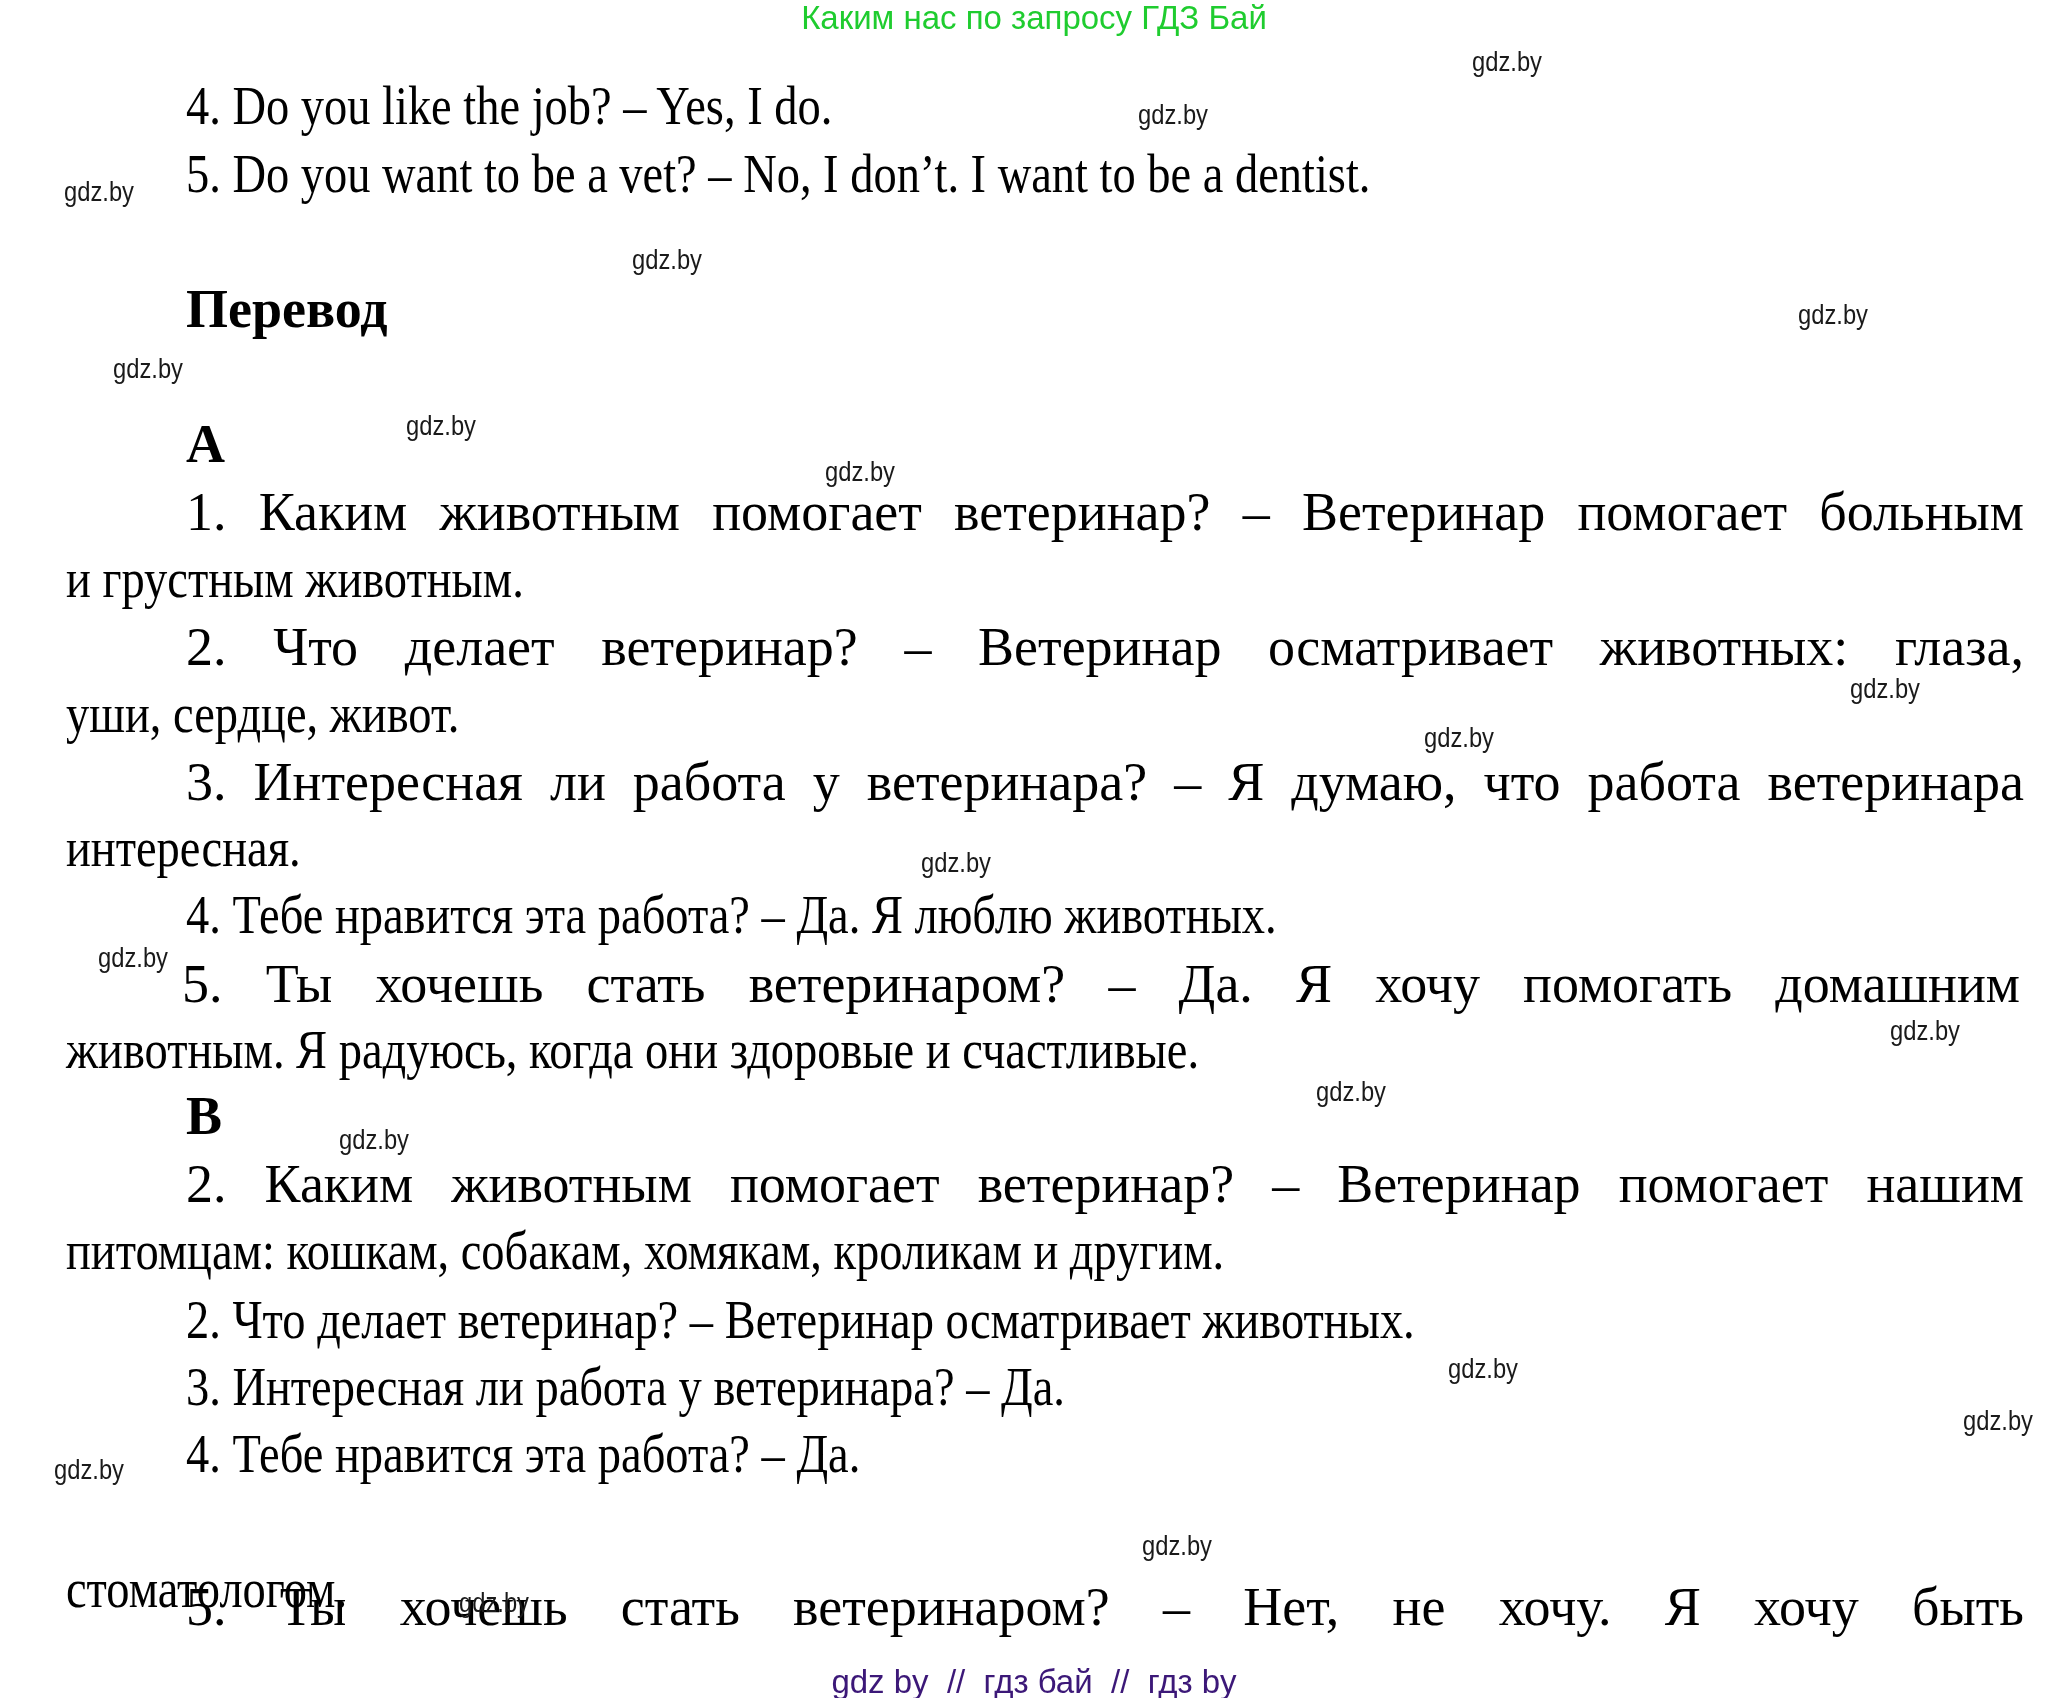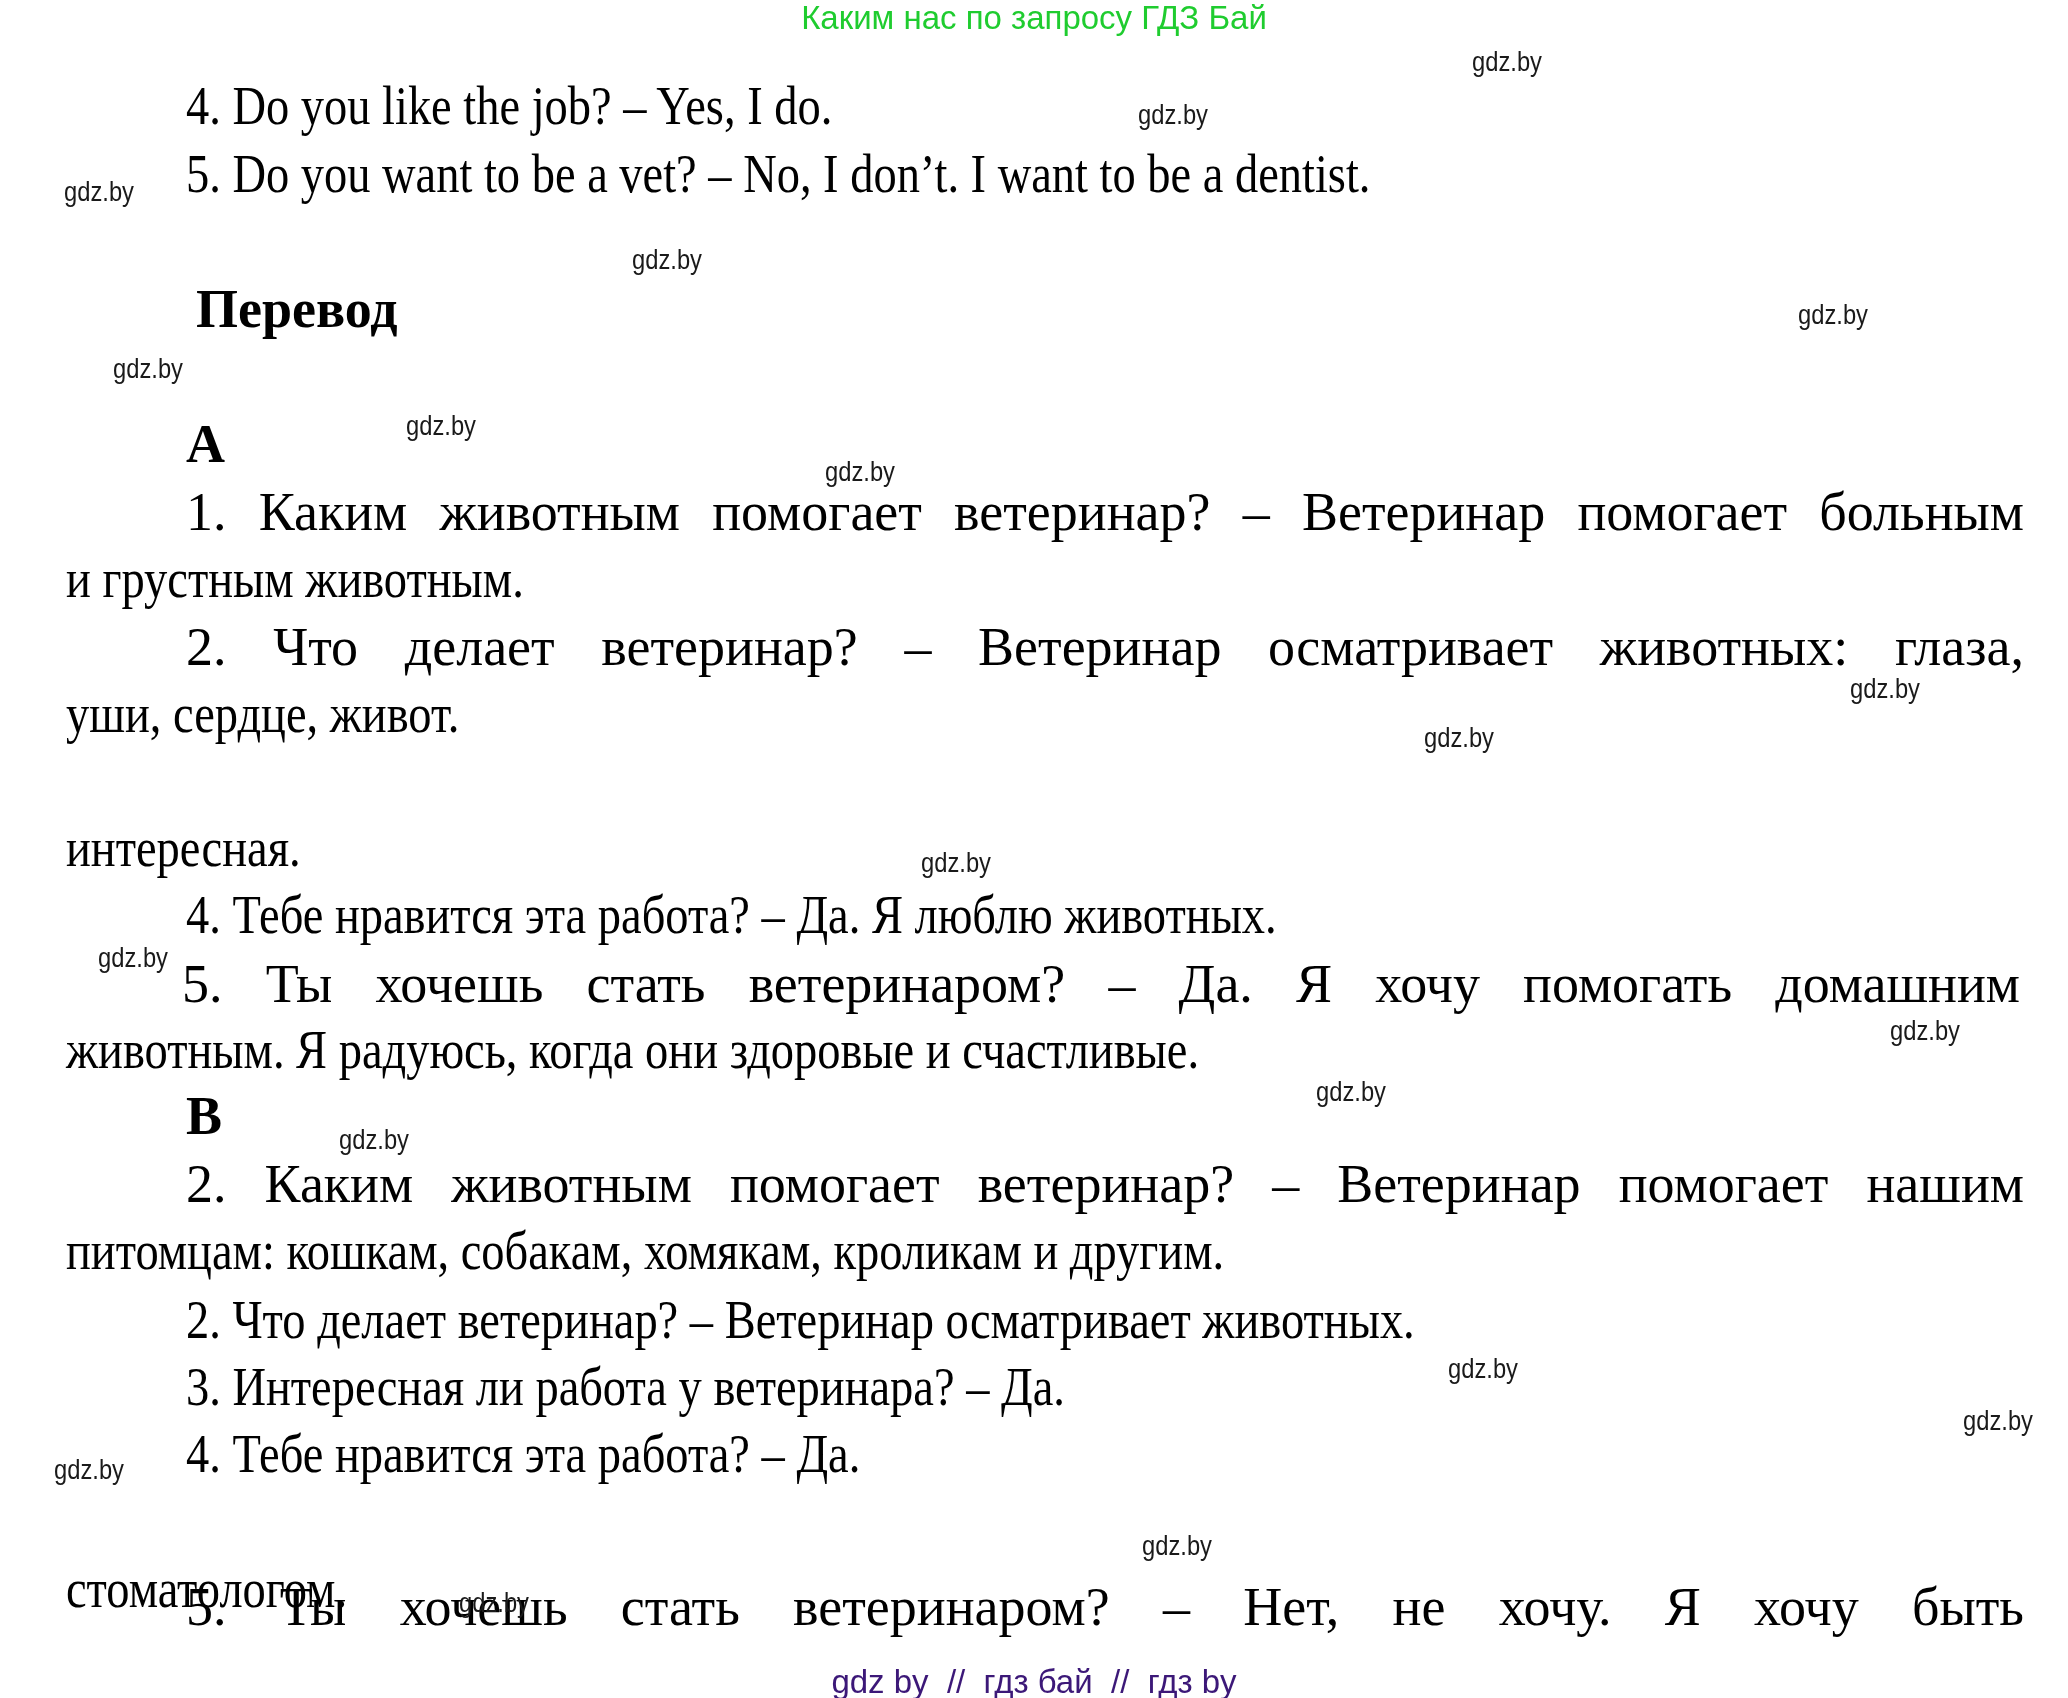--- a/index.html
+++ b/index.html
@@ -37,30 +37,31 @@
 </head>
 <body>
 
 <div class="page">
 
   <div class="header-banner">Каким нас по запросу ГДЗ Бай</div>
 
   <div class="line" style="left: 186px; top: 73px; transform: scaleX(0.86);">4. Do you like the job? – Yes, I do.</div>
   <div class="line" style="left: 186px; top: 141px; transform: scaleX(0.86);">5. Do you want to be a vet? – No, I don’t. I want to be a dentist.</div>
 
-  <div class="heading" style="left:196px; top:276px;text-align:center;">Перевод</div>
+  <div class="heading" style="left:186px; top:276px;text-align:center;">Перевод</div>
 
   <div class="heading" style="left:186px; top:411px;">A</div>
 
   <div class="line just" style="left:186px; top:479px; width:1838px;">1. Каким животным помогает ветеринар? – Ветеринар помогает больным</div>
   <div class="line" style="left: 66px; top: 546px; transform: scaleX(0.86);">и грустным животным.</div>
 
   <div class="line just" style="left:186px; top:614px; width:1838px;">2. Что делает ветеринар? – Ветеринар осматривает животных: глаза,</div>
   <div class="line" style="left: 66px; top: 681px; transform: scaleX(0.86);">уши, сердце, живот.</div>
 
+  <div class="line just" style="left:186px; top:749px; width:1838px;">3. Интересная ли работа у ветеринара? – Я думаю, что работа ветеринара</div>
   <div class="line" style="left: 66px; top: 815px; transform: scaleX(0.86);">интересная.</div>
 
   <div class="line" style="left: 186px; top: 882px; transform: scaleX(0.86);">4. Тебе нравится эта работа? – Да. Я люблю животных.</div>
 
   <div class="line just" style="left:182px; top:951px; width:1838px;">5. Ты хочешь стать ветеринаром? – Да. Я хочу помогать домашним</div>
   <div class="line" style="left: 66px; top: 1017px; transform: scaleX(0.86);">животным. Я радуюсь, когда они здоровые и счастливые.</div>
 
   <div class="heading" style="left:186px; top:1083px;">B</div>
 
   <div class="line just" style="left:186px; top:1151px; width:1838px;">2. Каким животным помогает ветеринар? – Ветеринар помогает нашим</div>

